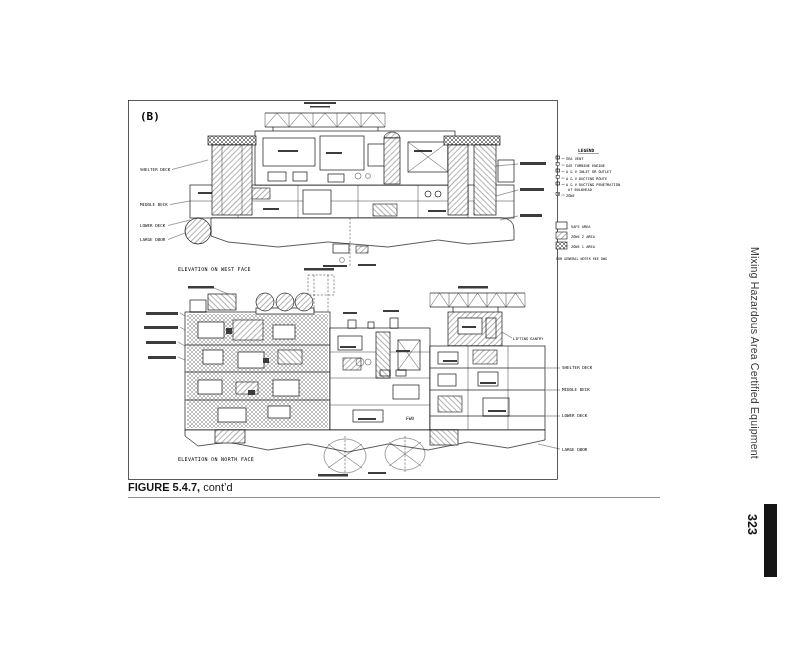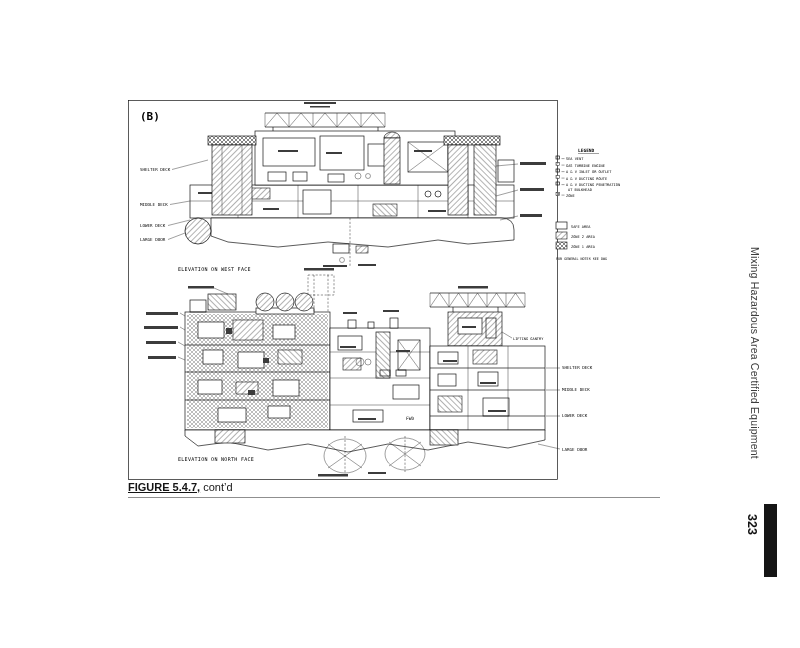--- a/index.html
+++ b/index.html
@@ -5,21 +5,21 @@
   * { margin:0; padding:0; box-sizing:border-box; }
   html,body { width:800px; height:648px; }
   body {
     background:#ffffff;
     font-family:"Liberation Sans", sans-serif;
     position:relative;
     overflow:hidden;
   }
   #fig-svg { position:absolute; left:128px; top:100px; }
   .caption { position:absolute; left:128px; top:481px; font-size:11px; color:#141414; }
-  .caption .cb { font-weight:bold;text-decoration:underline; }
+  .caption .cb { font-weight:bold; }
   .rule { position:absolute; left:128px; top:497px; width:532px; height:1px; background:#8f8f8f; }
   .sidebar {
     position:absolute; left:749px; top:247px; height:258px;
     writing-mode:vertical-rl;
     font-size:10.5px; color:#3d3d3d; letter-spacing:0.2px; white-space:nowrap;
   }
   .pnum {
     position:absolute; left:745px; top:514px;
     writing-mode:vertical-rl;
     font-size:12.5px; font-weight:bold; color:#101010;

